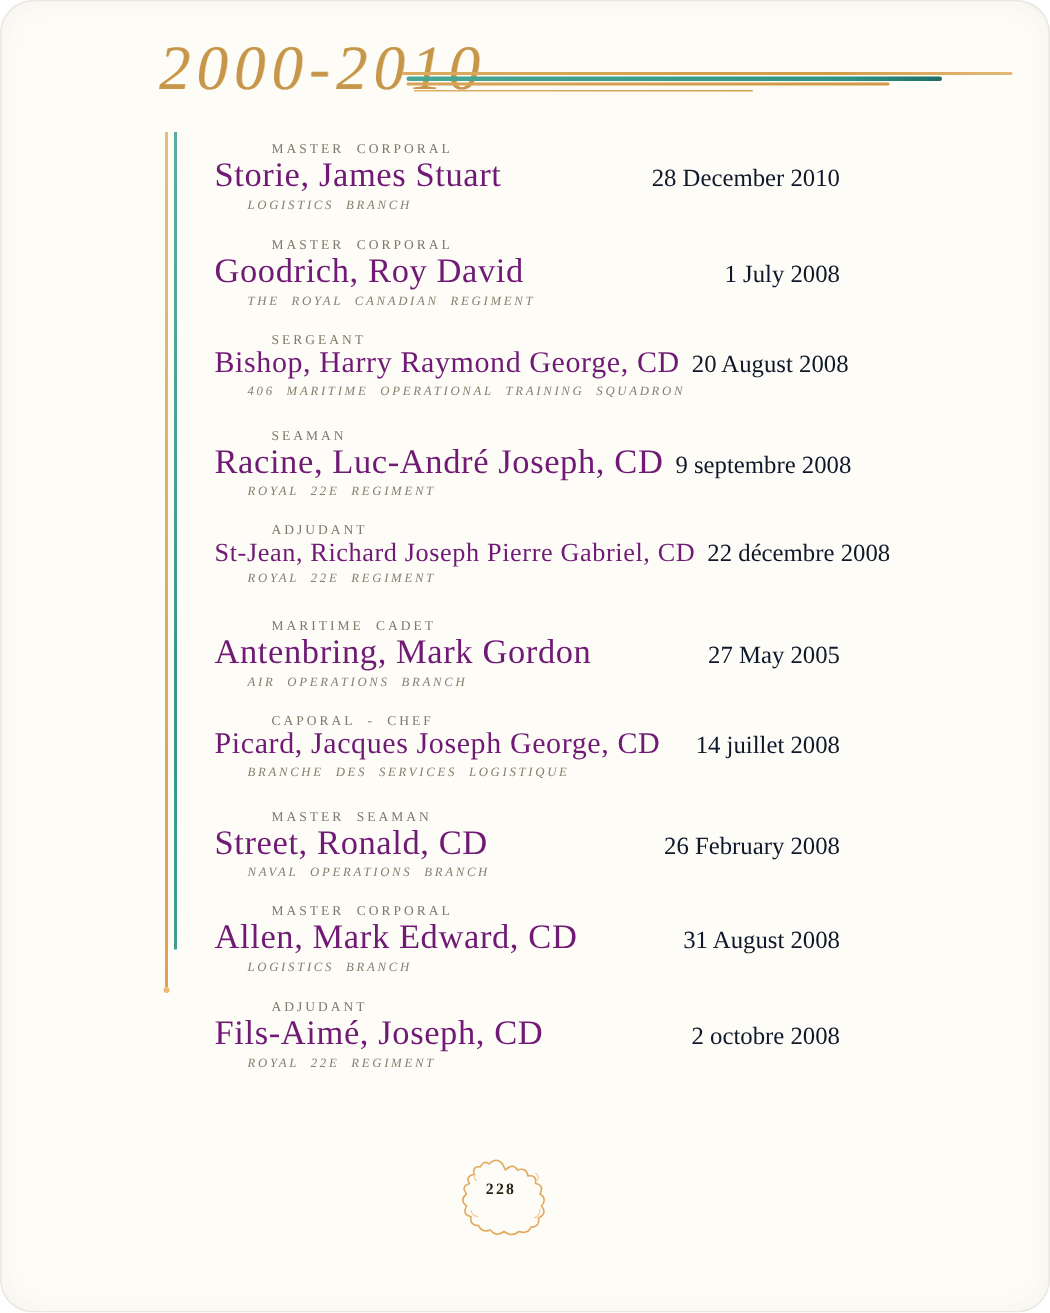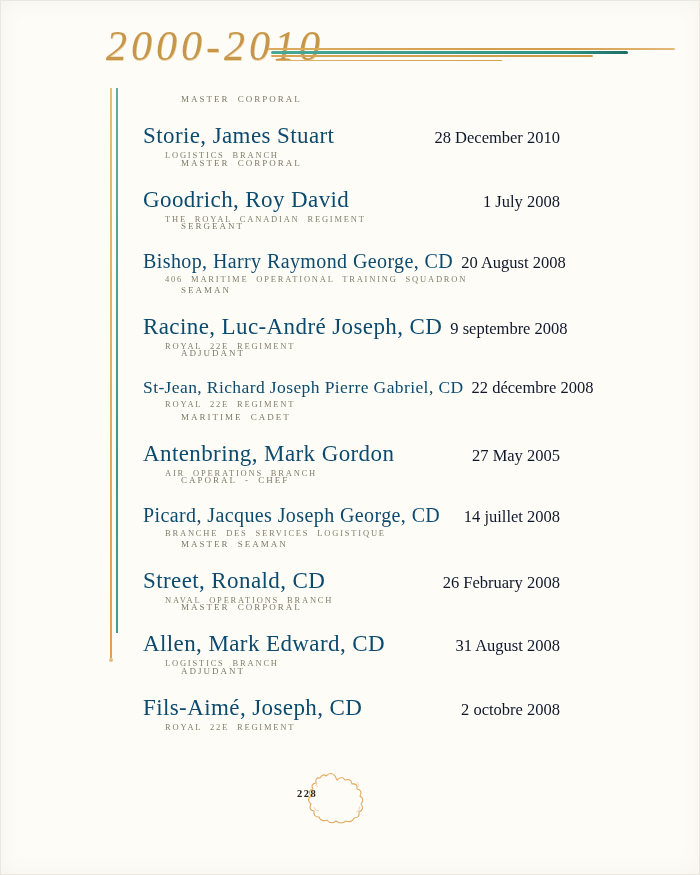--- a/index.html
+++ b/index.html
@@ -3,20 +3,21 @@
 <meta charset="utf-8">
 <style>
   html, body { margin:0; padding:0; background:#ffffff; }
   .page {
     position:relative;
     width:700px; height:875px;
     background:#fdfcf7;
     font-family:"Liberation Serif", serif;
     overflow:hidden;
     box-shadow: inset 0 0 0 1px #e9e7df, inset 0 0 22px rgba(90,85,70,0.06);
+    border-radius: 22px;
   }
 
   
   .title {
     position:absolute; left:106px; top:22px;
     font-size:42px; font-style:italic;
     color:#c6974a; letter-spacing:4px;
     text-shadow: 0.5px 0.5px 0 rgba(222,178,105,0.55);
     white-space:nowrap;
   }
@@ -46,39 +47,39 @@
   .entry-rank {
     margin-left:38px; padding-top:6px;
     font-size:9px; letter-spacing:2px; word-spacing:4px;
     color:#7e7867; white-space:nowrap;
   }
   .entry-main {
     display:flex; justify-content:space-between; align-items:baseline;
     margin-top:0px;
   }
   .entry-name {
-    font-size:23px; color:#0c4a6e; letter-spacing:0.4px; white-space:nowrap;margin-top:19px;
+    font-size:23px; color:#701a75; letter-spacing:0.4px; white-space:nowrap;
   }
   .entry-name.long  { font-size:20px;text-align:right; }
   .entry-name.xlong { font-size:17.5px; }
   .entry-date {
     font-size:16.5px; color:#0f172a; white-space:nowrap; margin-left:8px;
   }
   .entry-branch {
     margin-left:22px; margin-top:1px;
     font-size:8.5px; letter-spacing:1.8px; word-spacing:4px;
-    color:#85806e; white-space:nowrap;
+    color:#85806e; white-space:nowrap;font-style:italic;
   }
 
   
   .pagenum-wrap { position:absolute; left:297px; top:769px; width:82px; height:60px; }
   .pagenum-wrap svg { position:absolute; left:0; top:0; }
   .pagenum {
     position:absolute; left:0; top:19px; width:74px;
-    text-align:left;
+    text-align:center;
     font-size:10.5px; letter-spacing:1.5px; color:#2b2315; font-weight:bold;
   }
 </style>
 </head>
 <body>
 
 <div class="page">
 
   <div class="title">2000-2010</div>
   <div class="hrule g1"></div>

